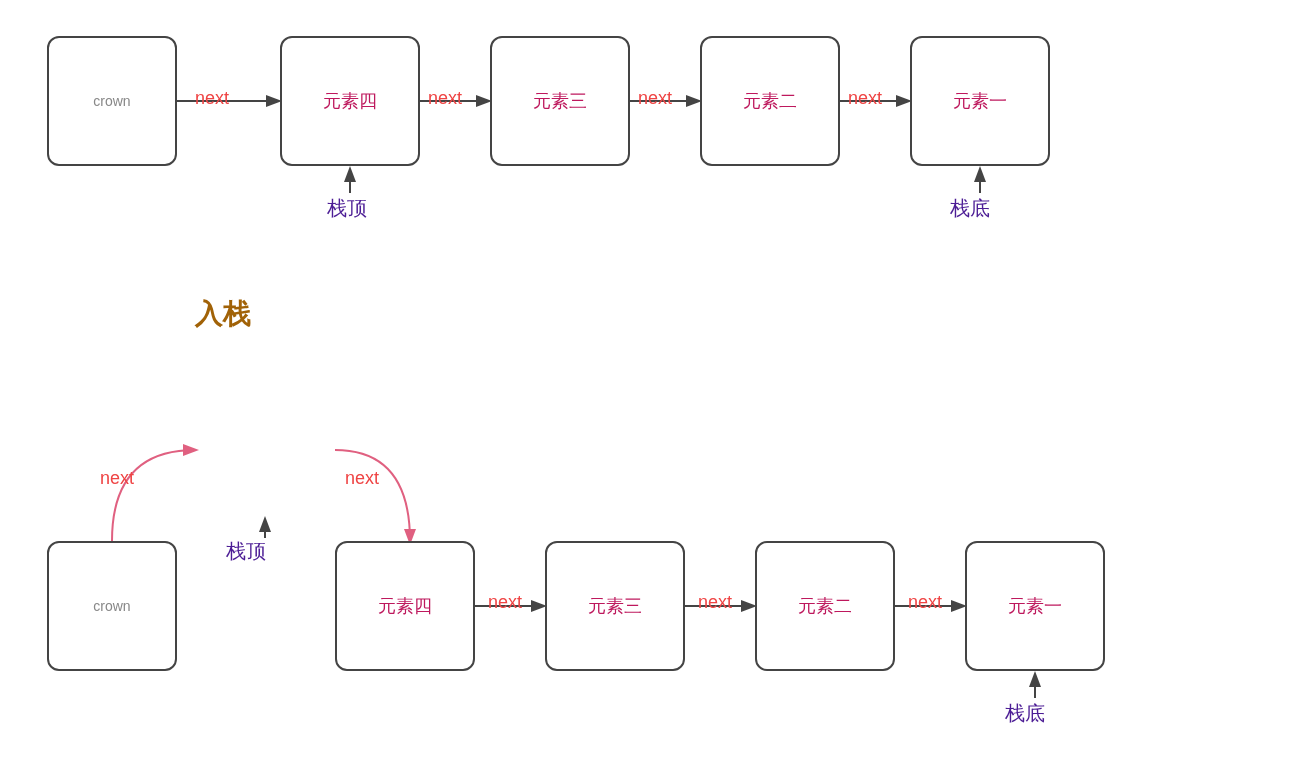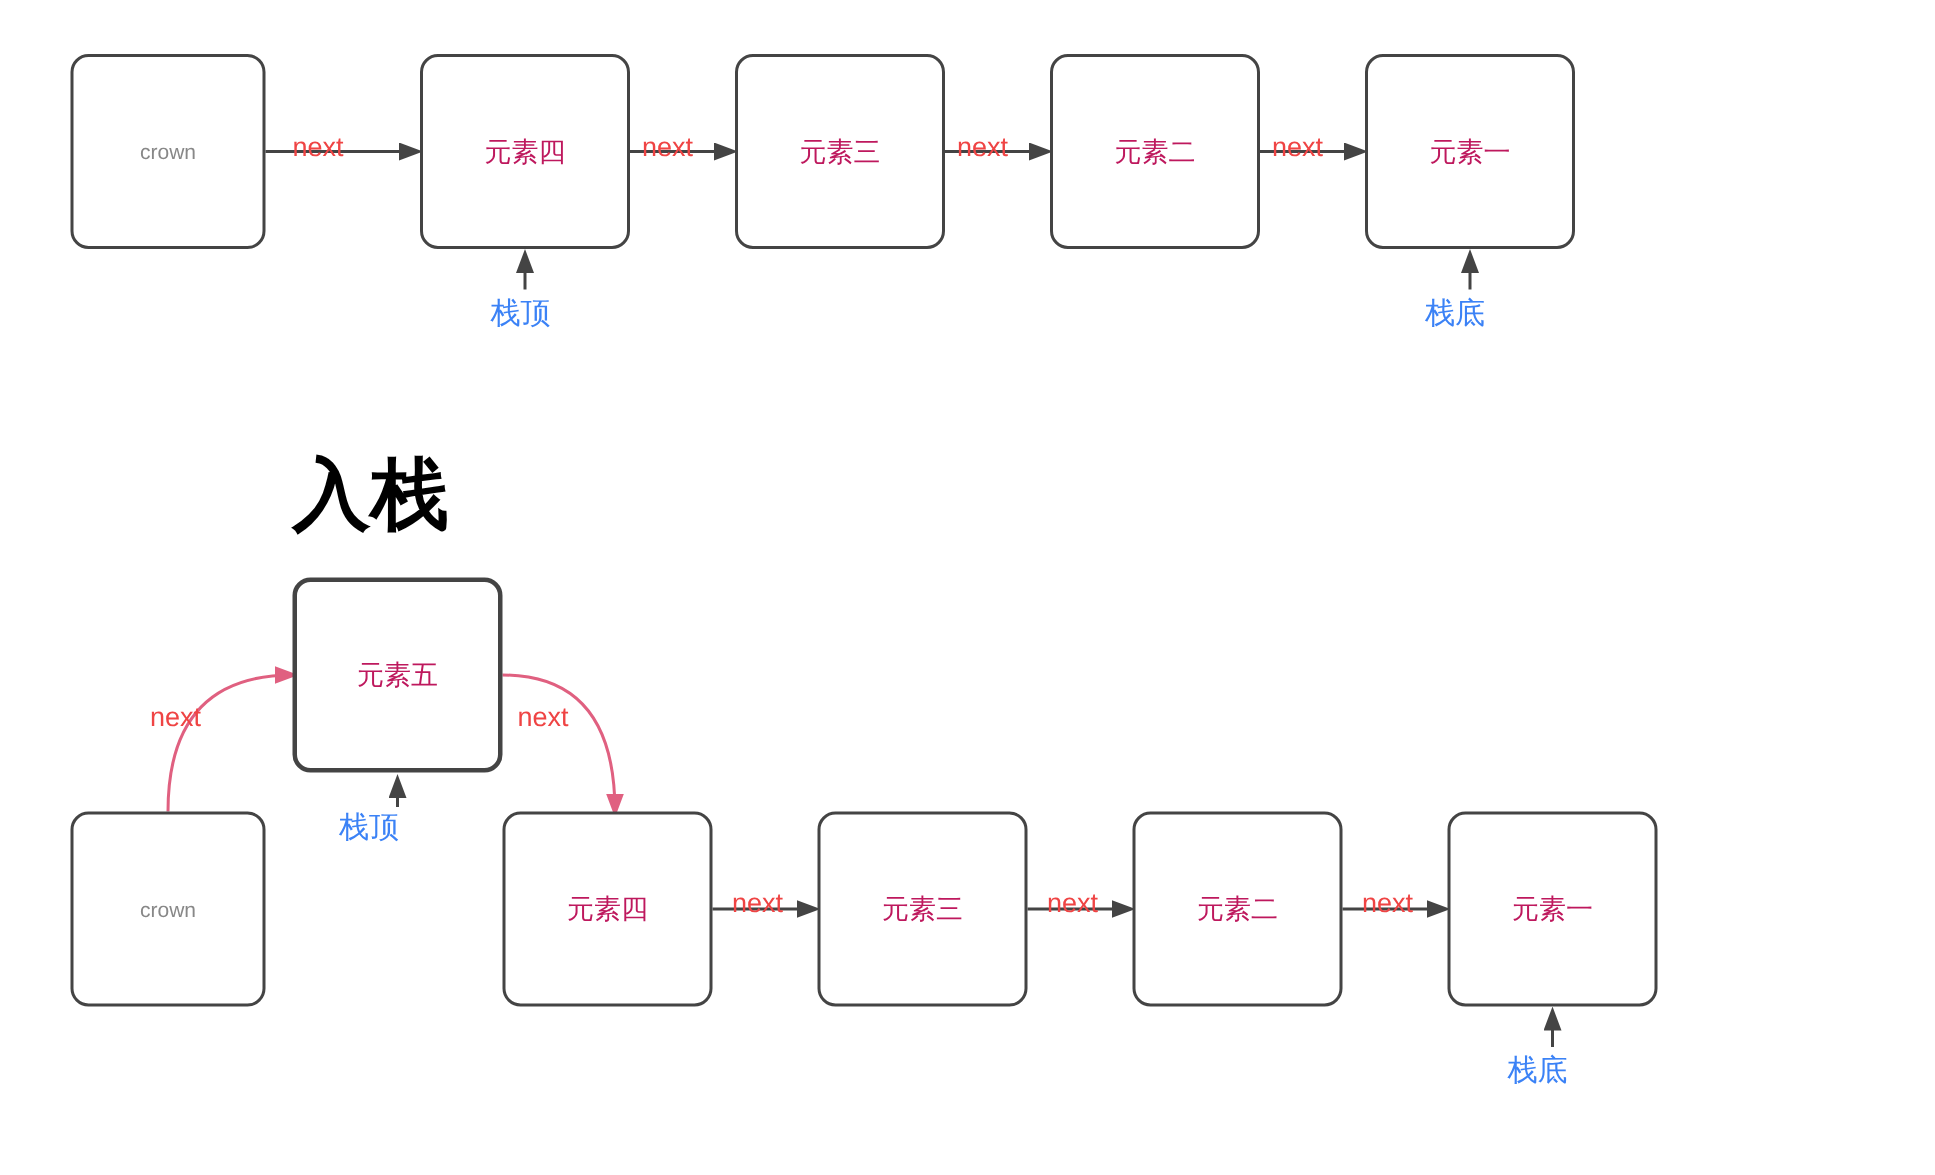--- a/index.html
+++ b/index.html
@@ -34,35 +34,35 @@
     }
 
     .node-small {
       width: 130px;
       height: 130px;
       font-size: 14px;
       color: #888;
     }
 
     .label-green {
-      color: #3b82f6;
+      color: #4c1d95;
       font-size: 20px;
       position: absolute;
       text-align: center;
     }
 
     .label-pink {
       color: #ef4444;
       font-size: 18px;
       position: absolute;
     }
 
     .label-big-pink {
-      color: #000000;
-      font-size: 52px;
+      color: #a16207;
+      font-size: 28px;
       font-weight: bold;
       position: absolute;
     }
 
     
     svg.arrows {
       position: absolute;
       top: 0; left: 0;
       width: 1290px;
       height: 783px;
@@ -141,23 +141,20 @@
   <span class="label-pink" style="left:428px; top:88px;">next</span>
   <span class="label-pink" style="left:638px; top:88px;">next</span>
   <span class="label-pink" style="left:848px; top:88px;">next</span>
 
   <span class="label-green" style="left:327px; top:195px;">栈顶</span>
 
   <span class="label-green" style="left:950px; top:195px;">栈底</span>
 
   <span class="label-big-pink" style="left:195px; top:295px;">入栈</span>
 
-  <div class="node" style="left:195px; top:385px; width:140px; height:130px; border-width:3px;">
-    <span>元素五</span>
-  </div>
 
   <div class="node node-small" style="left:47px; top:541px; width:130px; height:130px;">
     <span>crown</span>
   </div>
 
   <div class="node" style="left:335px; top:541px; width:140px; height:130px;">
     <span>元素四</span>
   </div>
 
   <div class="node" style="left:545px; top:541px; width:140px; height:130px;">

